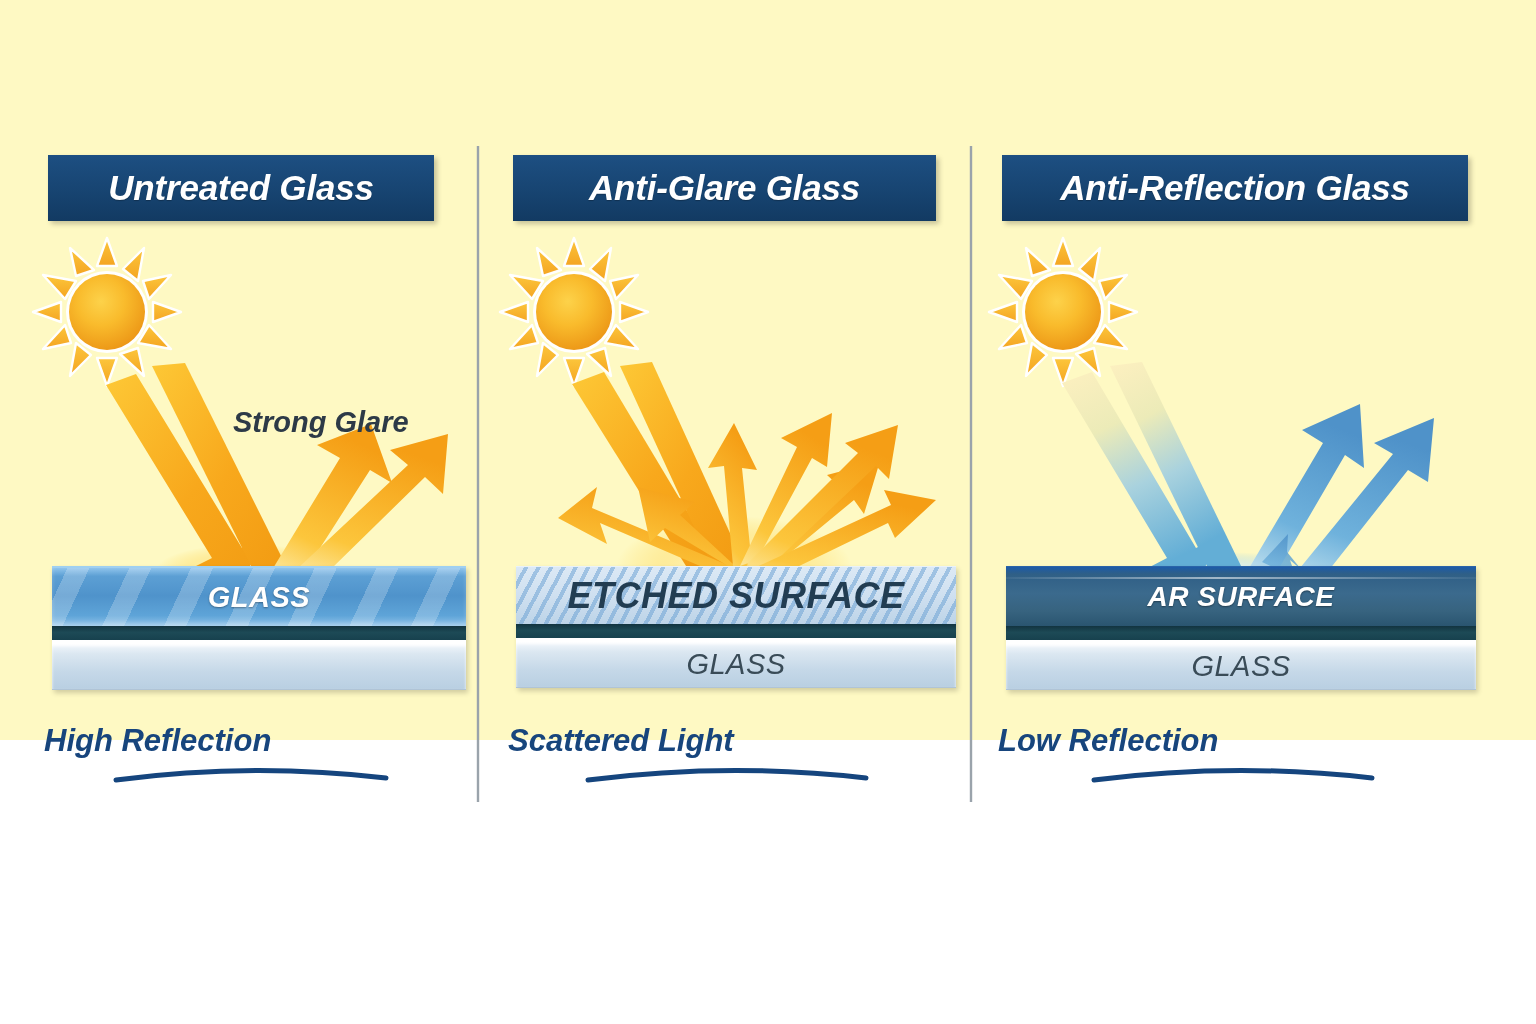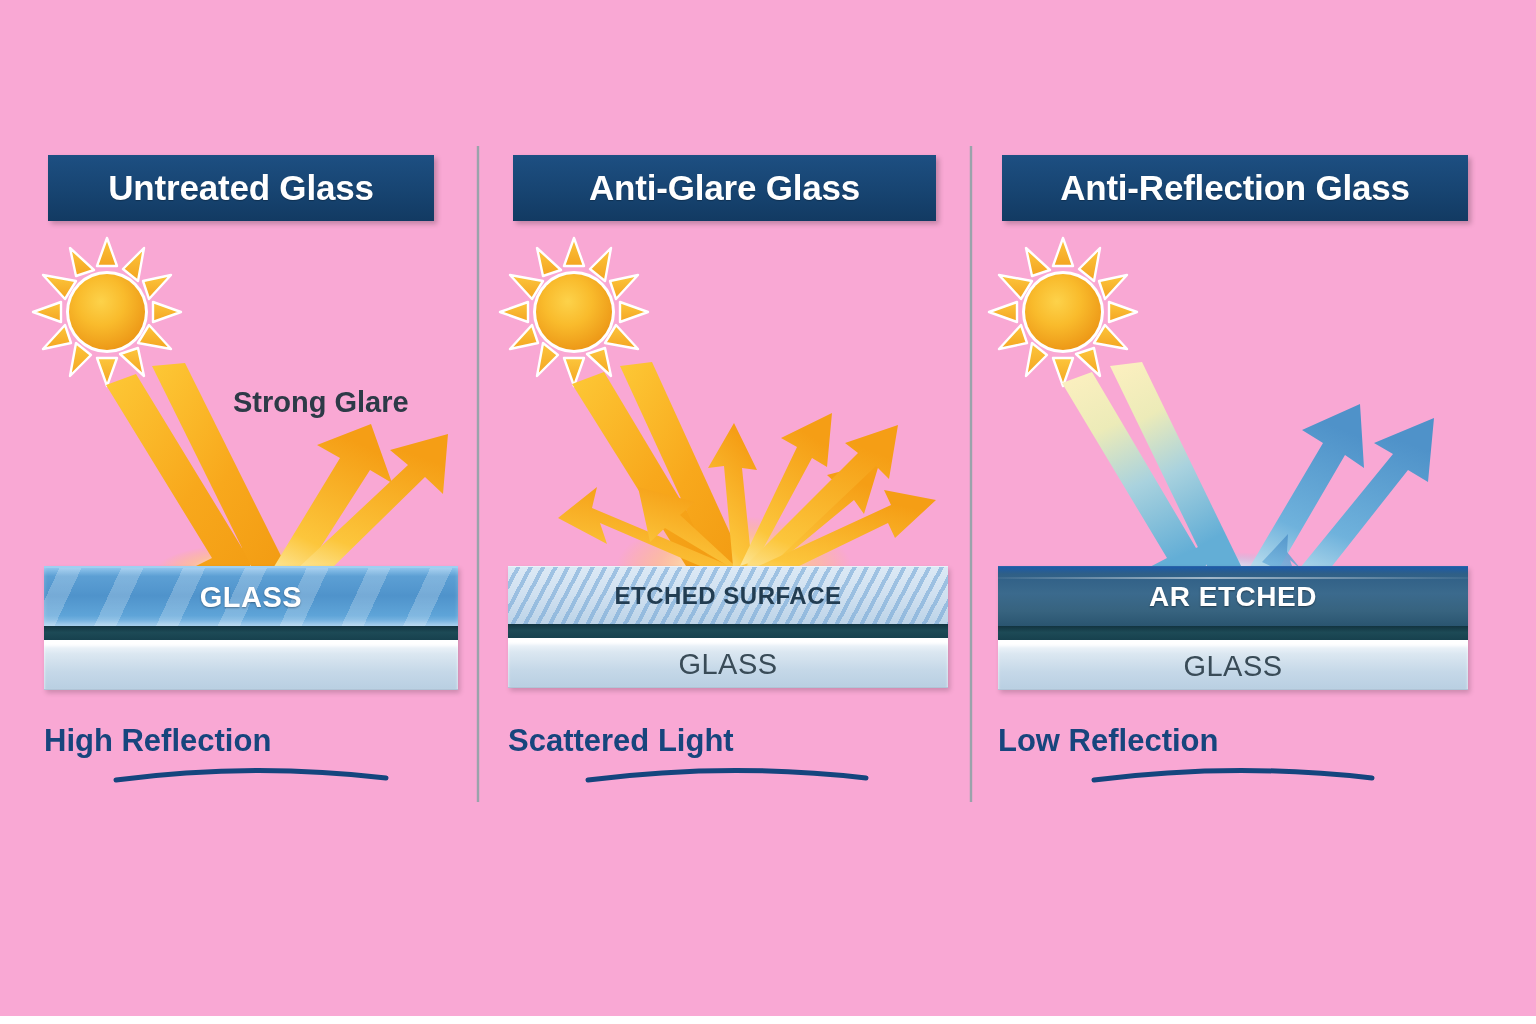--- a/index.html
+++ b/index.html
@@ -5,22 +5,23 @@
 <style>
   * { box-sizing: border-box; margin: 0; padding: 0; }
   html, body {
     width: 1536px; height: 1024px;
     background: #ffffff;
     font-family: "Liberation Sans", sans-serif;
     overflow: hidden;
   }
   #stage {
     position: relative;
-    width: 1536px; height: 1016px;
-    background: #f9a8d4;
+    width: 1536px; height: 740px;
+    background: #fef9c3;
+    font-style: italic;
   }
   svg#art { position: absolute; left: 0; top: 0; width: 1536px; height: 1024px; }
 
   
   .banner {
     position: absolute;
     height: 66px;
     background: linear-gradient(180deg, #1d4f82 0%, #174471 55%, #123a62 100%);
     display: flex; align-items: center; justify-content: center;
     box-shadow: 3px 3px 5px rgba(0,0,0,0.22);
@@ -31,21 +32,21 @@
     font-size: 35px;
     letter-spacing: -0.2px;
     white-space: nowrap;
     text-shadow: 0 1px 1px rgba(0,0,0,0.25);
   }
   #banner1 { left: 48px;  top: 155px; width: 386px; }
   #banner2 { left: 513px; top: 155px; width: 423px; }
   #banner3 { left: 1002px;top: 155px; width: 466px; }
 
   
-  .stack { position: absolute; }
+  .stack { position: absolute; margin-left: 8px; }
   .layer {
     position: relative; width: 100%;
     display: flex; align-items: center; justify-content: center;
     overflow: hidden;
   }
   .layer .ltext {
     position: relative; z-index: 4;
     font-weight: bold;
     letter-spacing: 0.5px;
     white-space: nowrap;
@@ -79,21 +80,21 @@
   }
   .hatch {
     position: absolute; inset: 0; z-index: 2;
     background: repeating-linear-gradient(
         118deg,
         rgba(255,255,255,0.0) 0px,
         rgba(255,255,255,0.0) 7px,
         rgba(110,163,212,0.55) 7px,
         rgba(110,163,212,0.55) 11px);
   }
-  .etched .ltext { color:#223d52; font-size: 24px; }
+  .etched .ltext { color:#223d52; font-size: 36px; }
 
   
   .arcoat {
     height: 60px;
     background: linear-gradient(180deg,#1d5ba8 0%, #2f5f86 12%, #3b6a8d 45%, #37637f 75%, #2a5570 100%);
     border-top: 1px solid #2a63a8;
   }
   .arcoat::after {
     content:""; position:absolute; left:0; right:0; top:10px; height:2px; z-index:3;
     background: linear-gradient(90deg, rgba(255,255,255,0.05), rgba(255,255,255,0.55) 45%, rgba(255,255,255,0.05));
@@ -123,20 +124,21 @@
   #stack2 { left: 508px; top: 566px; width: 440px; }
   #stack3 { left: 998px; top: 566px; width: 470px; }
 
   
   .floatlabel {
     position: absolute;
     color: #2d3a47;
     font-weight: bold;
     font-size: 29px;
     white-space: nowrap;
+    margin-top: 20px;
   }
   #lbl-strongglare { left: 233px; top: 386px; }
 
   
   .caption {
     position: absolute;
     text-align: left;
     color: #17457d;
     font-weight: bold;
     font-size: 31px;
@@ -342,21 +344,21 @@
       <span class="ltext">ETCHED SURFACE</span>
     </div>
     <div class="layer darkband"></div>
     <div class="layer glassbase">
       <span class="ltext">GLASS</span>
     </div>
   </div>
 
   <div class="stack stackwrap" id="stack3">
     <div class="layer arcoat">
-      <span class="ltext">AR ETCHED</span>
+      <span class="ltext">AR SURFACE</span>
     </div>
     <div class="layer darkband"></div>
     <div class="layer glassbase">
       <span class="ltext">GLASS</span>
     </div>
   </div>
 
   <div class="caption" id="cap1">High Reflection</div>
   <div class="caption" id="cap3">Low Reflection</div>
   <div class="caption" id="cap2">Scattered Light</div>

